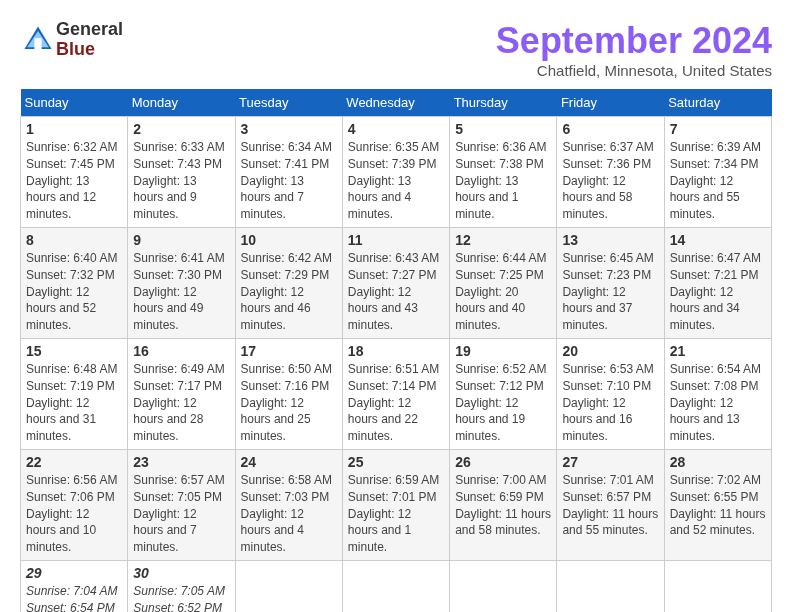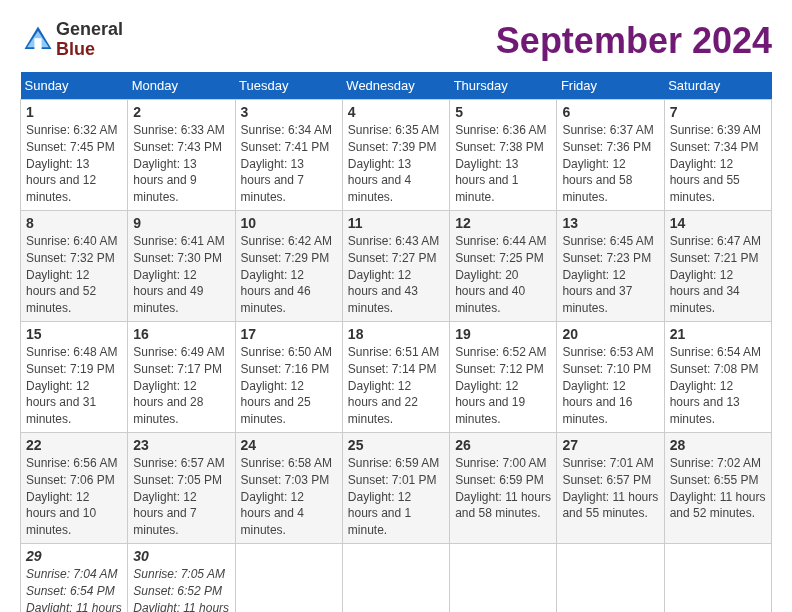--- a/index.html
+++ b/index.html
@@ -32,21 +32,21 @@
     .logo-icon {
       width: 36px;
       height: 36px;
     }
     .title-block {
       text-align: right;
     }
     .month-title {
       font-size: 36px;
       font-weight: bold;
-      color: #701a75;
+      color: #8b5cf6;
     }
     .location {
       font-size: 15px;
       color: #555;
     }
     table {
       width: 100%;
       border-collapse: collapse;
       font-size: 11px;
     }
@@ -98,20 +98,21 @@
       <polygon points="20,10 32,28 8,28" fill="#90caf9"></polygon>
       <rect x="16" y="18" width="8" height="12" fill="#fff"></rect>
     </svg>
     <div class="logo-text">
       <span class="general">General</span>
       <span class="blue">Blue</span>
     </div>
   </div>
   <div class="title-block">
     <div class="month-title">September 2024</div>
+    <div class="location">Chatfield, Minnesota, United States</div>
   </div>
 </div>
 
 <table>
   <thead>
     <tr>
       <th>Sunday</th>
       <th>Monday</th>
       <th>Tuesday</th>
       <th>Wednesday</th>

